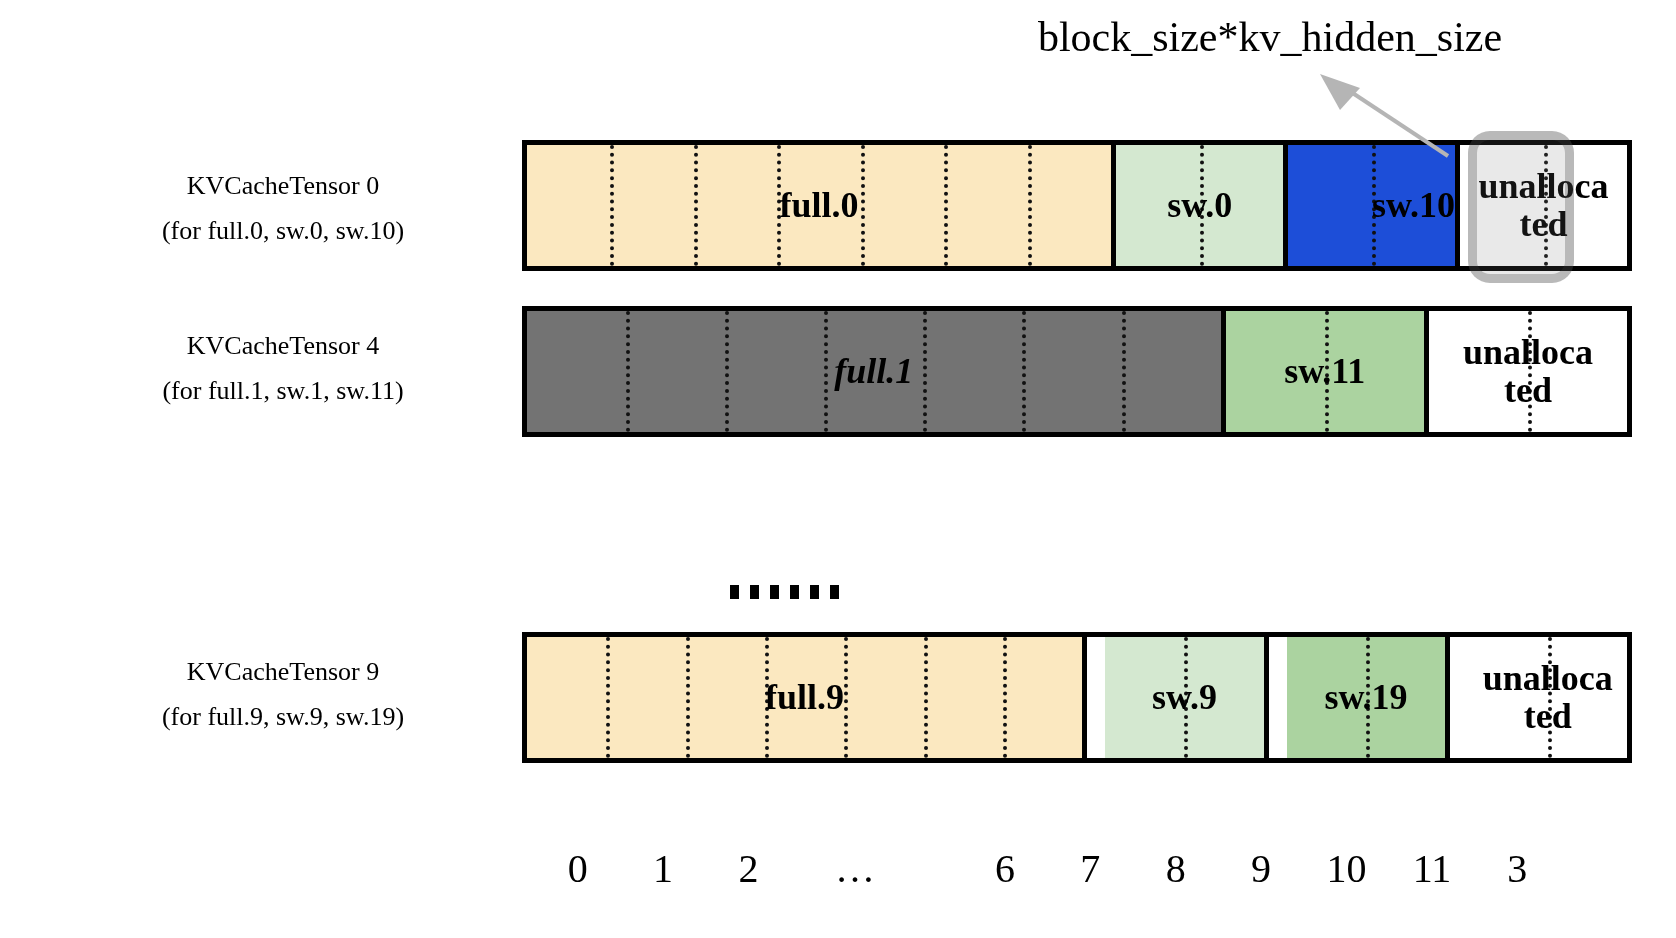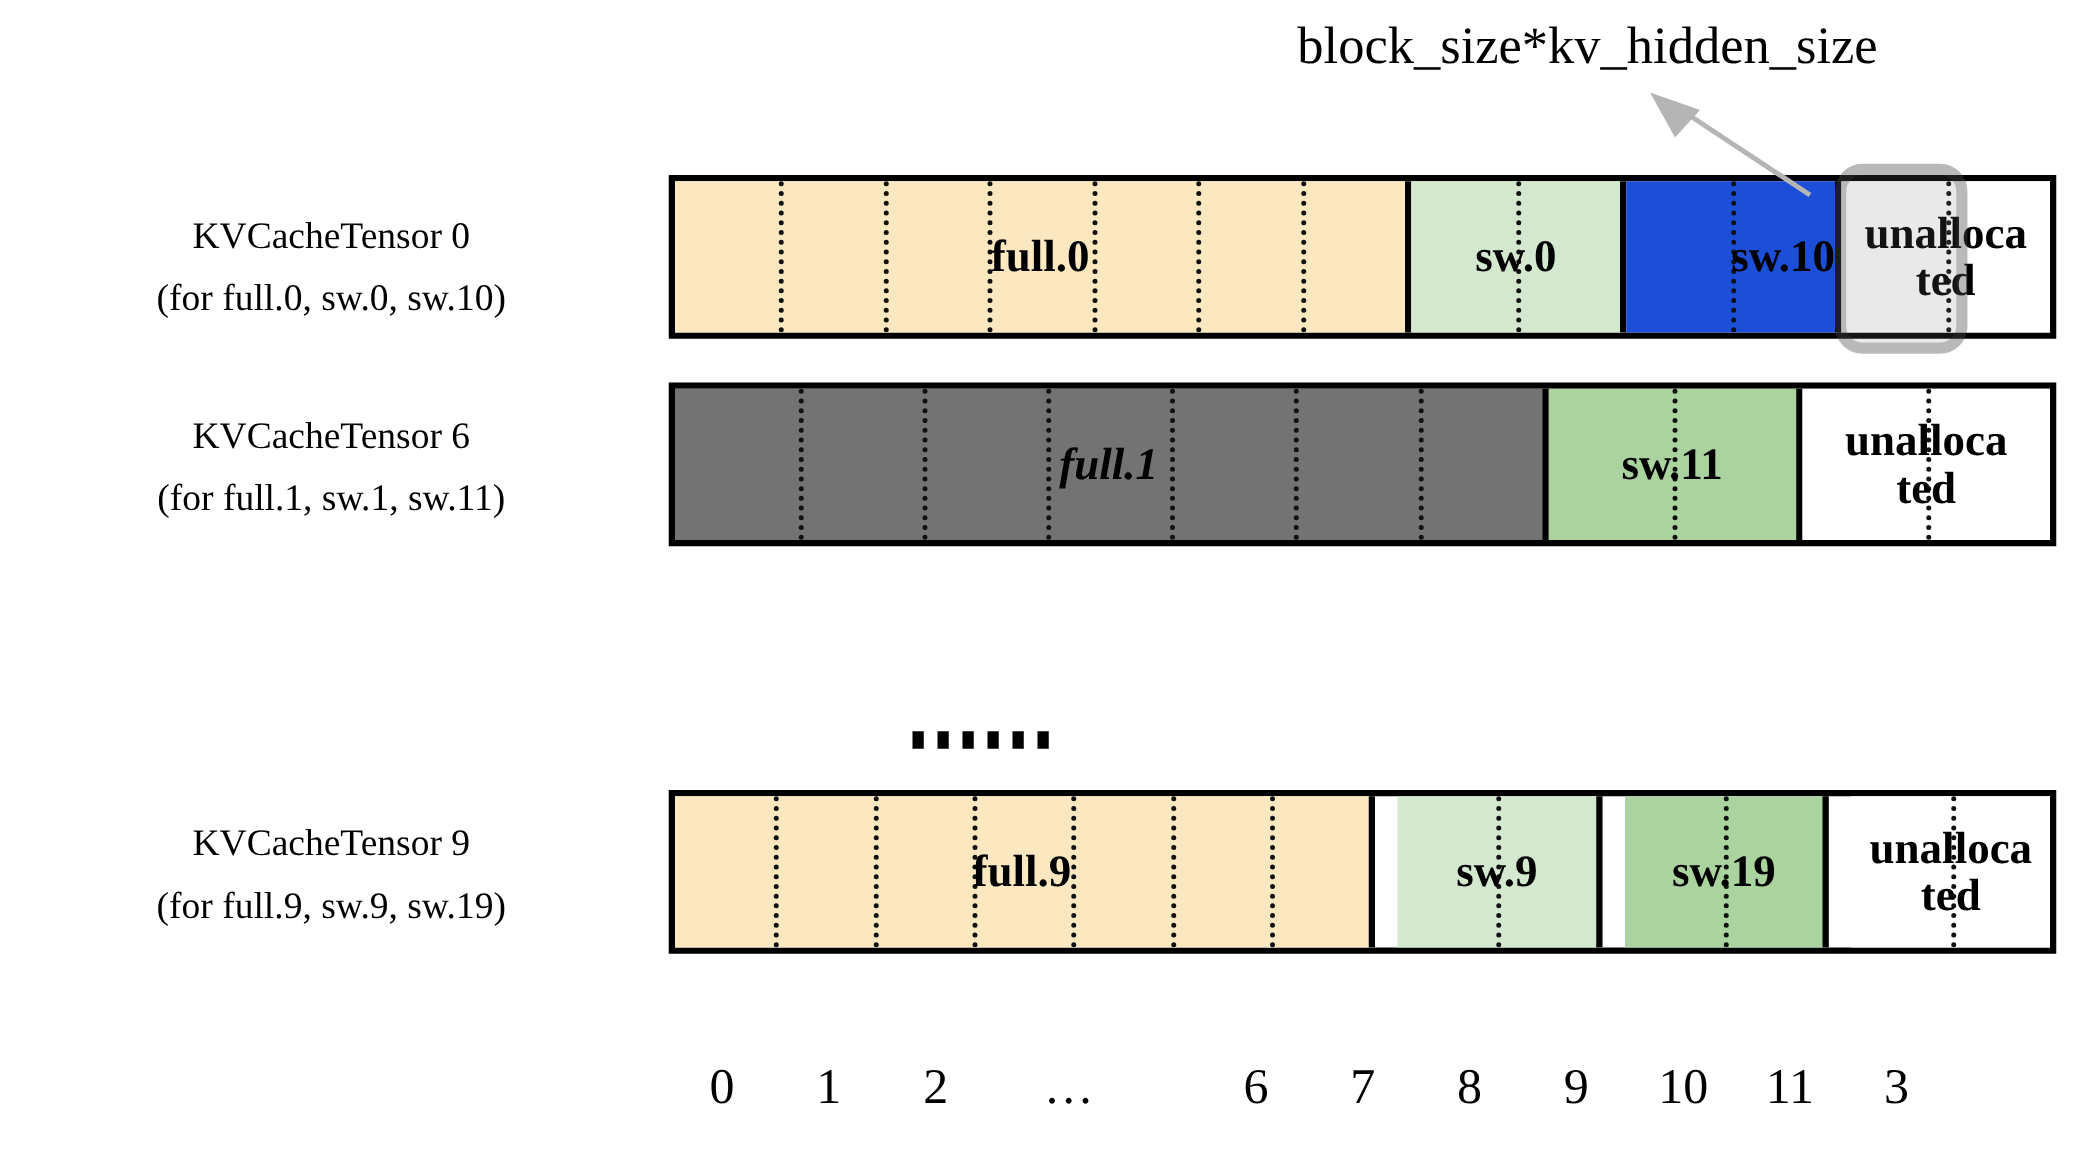--- a/index.html
+++ b/index.html
@@ -32,35 +32,35 @@
     font-size: 42px;
     line-height: 1.1;
     font-family: "Liberation Serif", "DejaVu Serif", serif;
     white-space: nowrap;
     color: #000;
   }
 
   
   .row-label {
     position: absolute;
-    left: 10px;
+    left: 28px;
     width: 510px;
     text-align: center;
-    font-size: 30px;
+    font-size: 26px;
     line-height: 1.25;
     font-family: "Liberation Serif", "DejaVu Serif", serif;
     color: #000;
   }
   .row-label .l1 { display: block; }
   .row-label .l2 { display: block; margin-top: 12px; }
 
   
   .bar {
     position: absolute;
-    left: 535px;
+    left: 522px;
     width: 1110px;
     height: 131px;
     box-sizing: border-box;
     border: 5px solid #000000;
     background: #ffffff;
     display: flex;
   }
   .seg {
     position: relative;
     box-sizing: border-box;
@@ -211,21 +211,21 @@
         <div class="div-line" style="left:50%"></div>
       </div>
       <span class="seg-text two-line" style="white-space:pre-line;">unalloca
 ted</span>
     </div>
   </div>
 
   <div class="highlight-box" style="left:1468px; top:131px; width:106px; height:152px;"></div>
 
   <div class="row-label" style="top:330px;">
-    <span class="l1">KVCacheTensor 6</span>
+    <span class="l1">KVCacheTensor 4</span>
     <span class="l2">(for full.1, sw.1, sw.11)</span>
   </div>
 
   <div class="bar" style="top:306px;">
     <div class="seg sep-right" style="flex:7 0 0; background:#737373;font-style:italic;">
       <div class="divs">
         <div class="div-line" style="left:14.2857%"></div>
         <div class="div-line" style="left:28.5714%"></div>
         <div class="div-line" style="left:42.8571%"></div>
         <div class="div-line" style="left:57.1428%"></div>

